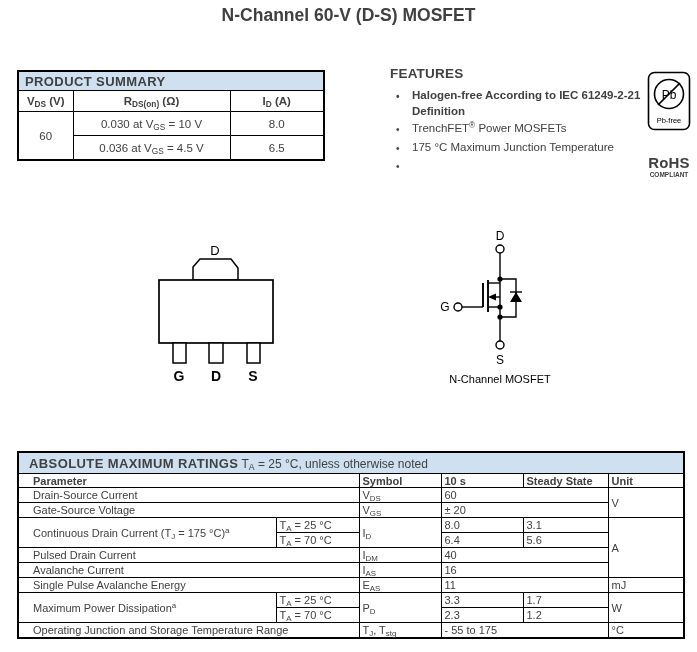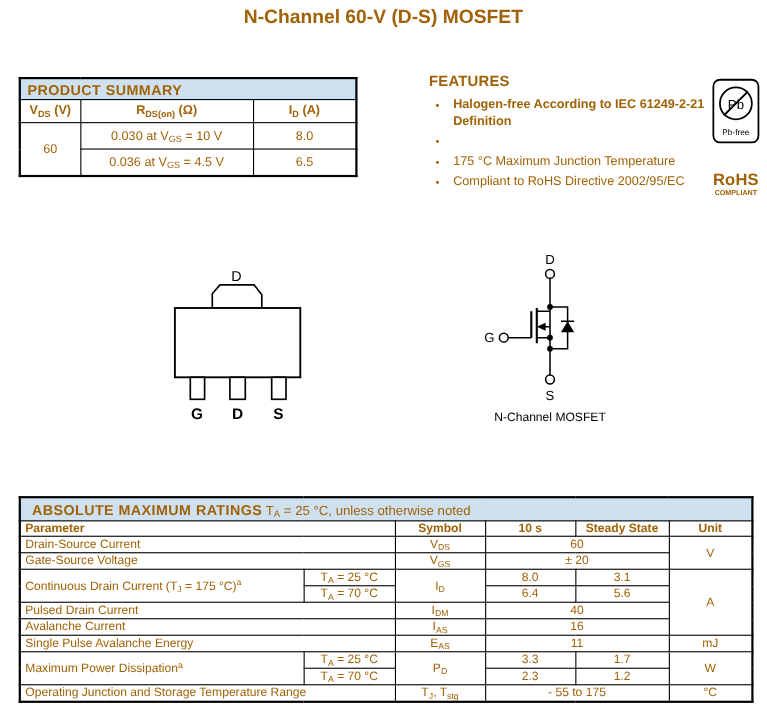--- a/index.html
+++ b/index.html
@@ -1,18 +1,18 @@
 <!DOCTYPE html>
 <html style="--hdr-bg: #cfe1f1;"><head>
 <meta charset="utf-8">
 <style>
   html,body { margin:0; padding:0; background:#fff; }
   .page {
     position:relative; width:697px; height:652px; background:#fff;
-    font-family:"Liberation Sans", sans-serif; color:#a16207; overflow:hidden;
+    font-family:"Liberation Sans", sans-serif; color:#404040; overflow:hidden;
   }
   sub { font-size:0.72em; vertical-align:baseline; position:relative; top:0.28em; line-height:0; }
   sup { font-size:0.72em; vertical-align:baseline; position:relative; top:-0.45em; line-height:0; }
 
   
   .title { position:absolute; top:5px; left:0; width:100%; text-align:center;
            font-size:17.5px; font-weight:bold; margin:0; }
 
   
   table { border-collapse:collapse; table-layout:fixed; }
@@ -37,27 +37,27 @@
   
   .pkg { position:absolute; left:130px; top:230px; }
   .sym { position:absolute; left:430px; top:228px; }
   .svg-lbl { font-family:"Liberation Sans",sans-serif; font-size:13px; }
   .svg-lbl-b { font-family:"Liberation Sans",sans-serif; font-size:14px; font-weight:bold; }
   .sym-lbl { font-family:"Liberation Sans",sans-serif; font-size:12px; }
   .sym-cap { font-family:"Liberation Sans",sans-serif; font-size:11px; }
 
   
   .amr { position:absolute; left:17px; top:451px; border:2px solid #000; }
-  .amr td { border:1px solid #000; font-size:11px; height:14px; text-align:center;
+  .amr td { border:1px solid #000; font-size:11px; height:14px; 
             vertical-align:middle; padding:0 3px; }
   .amr td.cap { background:var(--hdr-bg,#cfe1f1); text-align:left; height:20px; padding-left:10px; }
   .amr td.cap .capb { font-weight:bold; font-size:13px; letter-spacing:0.4px; }
   .amr td.cap .capn { font-size:12px; }
   .amr tr.hdr td { font-weight:bold; height:13px; }
-  .amr td.l { text-align:left; padding-left:4px; }
+  .amr td.l { text-align:left; padding-left:14px; }
 </style>
 </head>
 <body>
 
 <div class="page">
 
   <h1 class="title">N-Channel 60-V (D-S) MOSFET</h1>
 
   <table class="ps">
     <colgroup>
@@ -87,28 +87,28 @@
   </table>
 
   <div class="features">
     <h2>FEATURES</h2>
     <div class="feat bold">
       <span class="blt">•</span>
       <span>Halogen-free According to IEC 61249-2-21 Definition</span>
     </div>
     <div class="feat">
       <span class="blt">•</span>
+      <span>TrenchFET<sup>®</sup> Power MOSFETs</span>
     </div>
     <div class="feat">
       <span class="blt">•</span>
       <span>175 °C Maximum Junction Temperature</span>
     </div>
     <div class="feat">
       <span class="blt">•</span>
-      <span>Compliant to RoHS Directive 2002/95/EC</span>
     </div>
   </div>
 
   <div class="logo">
     <svg width="44" height="62" viewBox="0 0 44 62">
       <rect x="1.5" y="1.5" width="41" height="57" rx="6" fill="#fff" stroke="#000" stroke-width="1.6"></rect>
       <circle cx="22" cy="23" r="14.5" fill="none" stroke="#000" stroke-width="1.6"></circle>
       <text x="22" y="28" text-anchor="middle" font-size="13" fill="#000" class="sym-lbl">Pb</text>
       <line x1="11" y1="34" x2="33" y2="12" stroke="#000" stroke-width="1.7"></line>
       <text x="22" y="52" text-anchor="middle" font-size="7.5" fill="#000">Pb-free</text>

